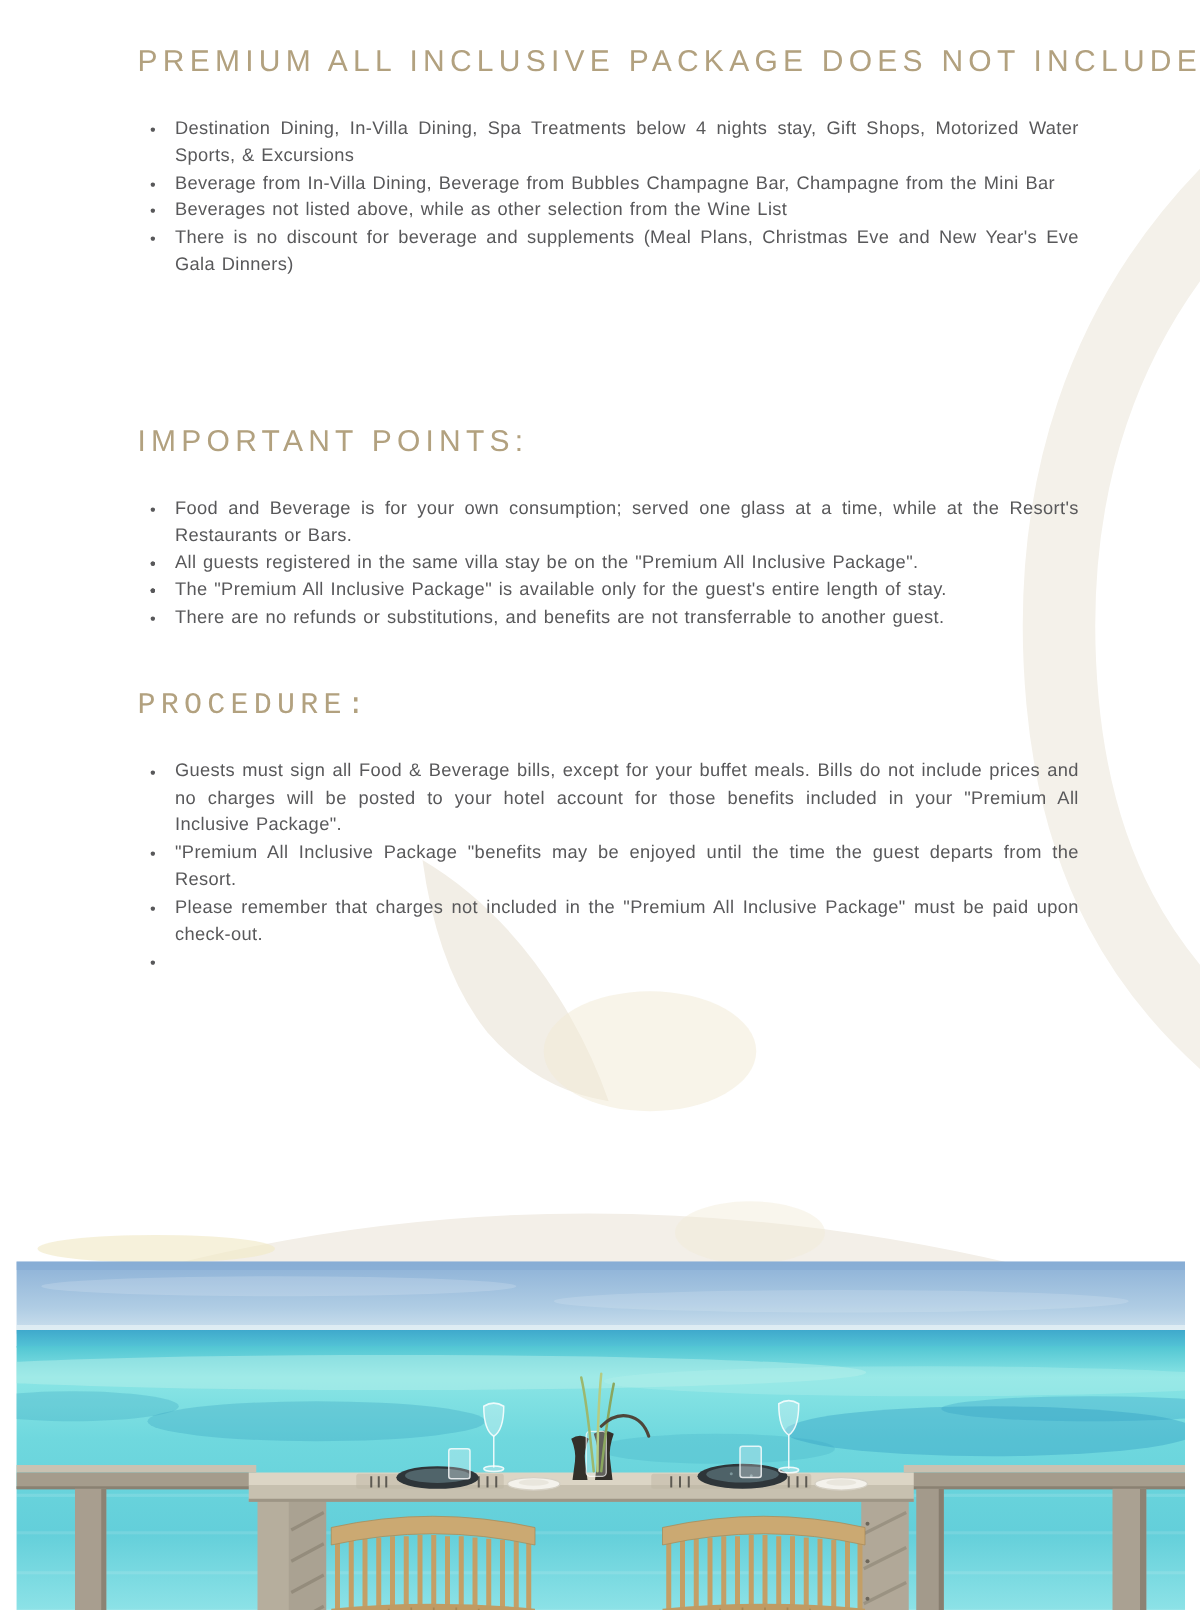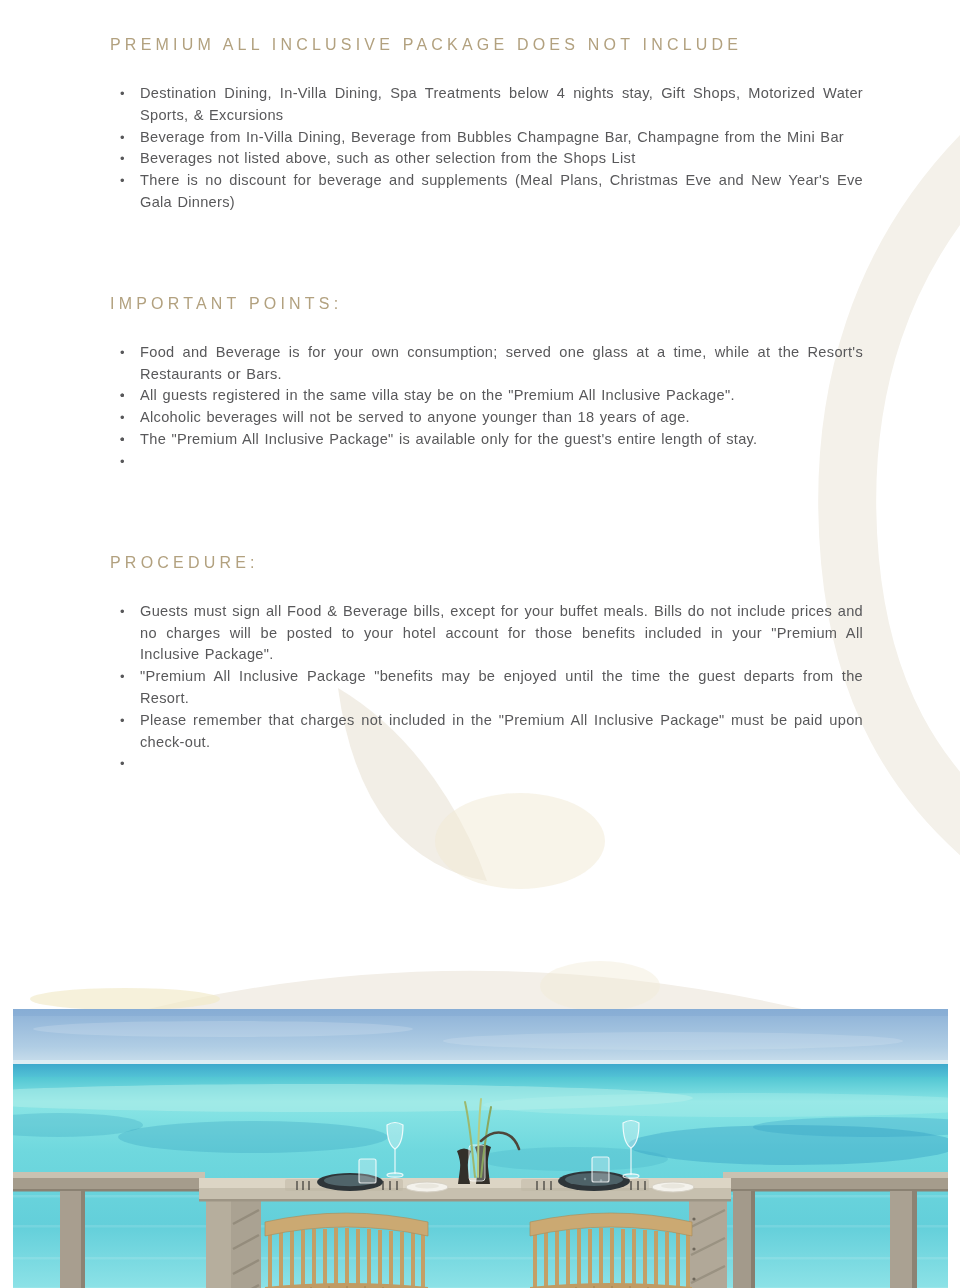--- a/index.html
+++ b/index.html
@@ -7,29 +7,29 @@
     width:960px;height:1288px;
     background:#ffffff;
     font-family:"Liberation Sans", sans-serif;
     position:relative;overflow:hidden;
   }
   .page{position:relative;width:960px;height:1288px;}
   .watermark{position:absolute;left:0;top:0;width:960px;height:1288px;z-index:0;pointer-events:none;}
   .content{position:relative;z-index:1;}
   .section-heading{
     margin:0 0 0 110px;
-    font-size:16px;
+    font-size:24px;
     font-weight:300;
     letter-spacing:4.2px;
     color:#b2a17f;
     white-space:nowrap;
   }
   .s1 .section-heading{margin-top:36px;}
-  .s2 .section-heading{margin-top:81px;}
-  .s3 .section-heading{margin-top:103px;}
+  .s2 .section-heading{margin-top:116px;}
+  .s3 .section-heading{margin-top:45px;font-family:Liberation Mono, monospace;}
   ul.bullets{
     list-style:none;
     margin:29px 0 0 0;
     padding:0 97px 0 118px;
   }
   ul.bullets li{
     position:relative;
     padding-left:22px;
     font-size:14.6px;
     line-height:21.8px;
@@ -66,35 +66,35 @@
     <ellipse cx="600" cy="950" rx="60" ry="25" fill="#f2ecd8" opacity="0.45"></ellipse>
   </svg>
 
   <div class="content">
 
     <section class="s1">
       <h2 class="section-heading">PREMIUM ALL INCLUSIVE PACKAGE DOES NOT INCLUDE</h2>
       <ul class="bullets">
           <li><span class="dot">•</span><span>Destination Dining, In-Villa Dining, Spa Treatments below 4 nights stay, Gift Shops, Motorized Water Sports,  &amp; Excursions</span></li>
           <li><span class="dot">•</span><span>Beverage from In-Villa Dining, Beverage from Bubbles Champagne Bar, Champagne from the Mini Bar</span></li>
-          <li><span class="dot">•</span><span>Beverages not listed above, such as other selection from the Shops List</span></li>
+          <li><span class="dot">•</span><span>Beverages not listed above, while as other selection from the Wine List</span></li>
           <li><span class="dot">•</span><span>There is no discount for beverage and supplements (Meal Plans, Christmas Eve and New Year's Eve Gala Dinners)</span></li>
         </ul>
     </section>
 
     <section class="s2">
       <h2 class="section-heading">IMPORTANT POINTS:</h2>
       <ul class="bullets">
           <li><span class="dot">•</span><span>Food and Beverage is for your own consumption; served one glass at a time, while at the Resort's Restaurants or Bars.</span></li>
           <li><span class="dot">•</span></li>
           <li><span class="dot">•</span><span>All guests registered in the same villa stay be on the "Premium All Inclusive Package".</span></li>
-          <li><span class="dot">•</span><span>Alcoholic beverages will not be served to anyone younger than 18 years of age.</span></li>
+          <li><span class="dot">•</span></li>
           <li><span class="dot">•</span></li>
           <li><span class="dot">•</span><span>The "Premium All Inclusive Package" is available only for the guest's entire length of stay.</span></li>
-          <li><span class="dot">•</span></li>
+          <li><span class="dot">•</span><span>There are no refunds or substitutions, and benefits are not transferrable to another guest.</span></li>
         </ul>
     </section>
 
     <section class="s3">
       <h2 class="section-heading">PROCEDURE:</h2>
       <ul class="bullets">
           <li><span class="dot">•</span><span>Guests must sign all Food &amp; Beverage bills, except for your buffet meals. Bills do not include prices and no charges will be posted to your hotel account for those benefits included in your "Premium All Inclusive Package".</span></li>
           <li><span class="dot">•</span><span>"Premium All Inclusive Package "benefits may be enjoyed until the time the guest departs from the Resort.</span></li>
           <li><span class="dot">•</span><span>Please remember that charges not included in the "Premium All Inclusive Package" must be paid upon check-out.</span></li>
           <li><span class="dot">•</span></li>

